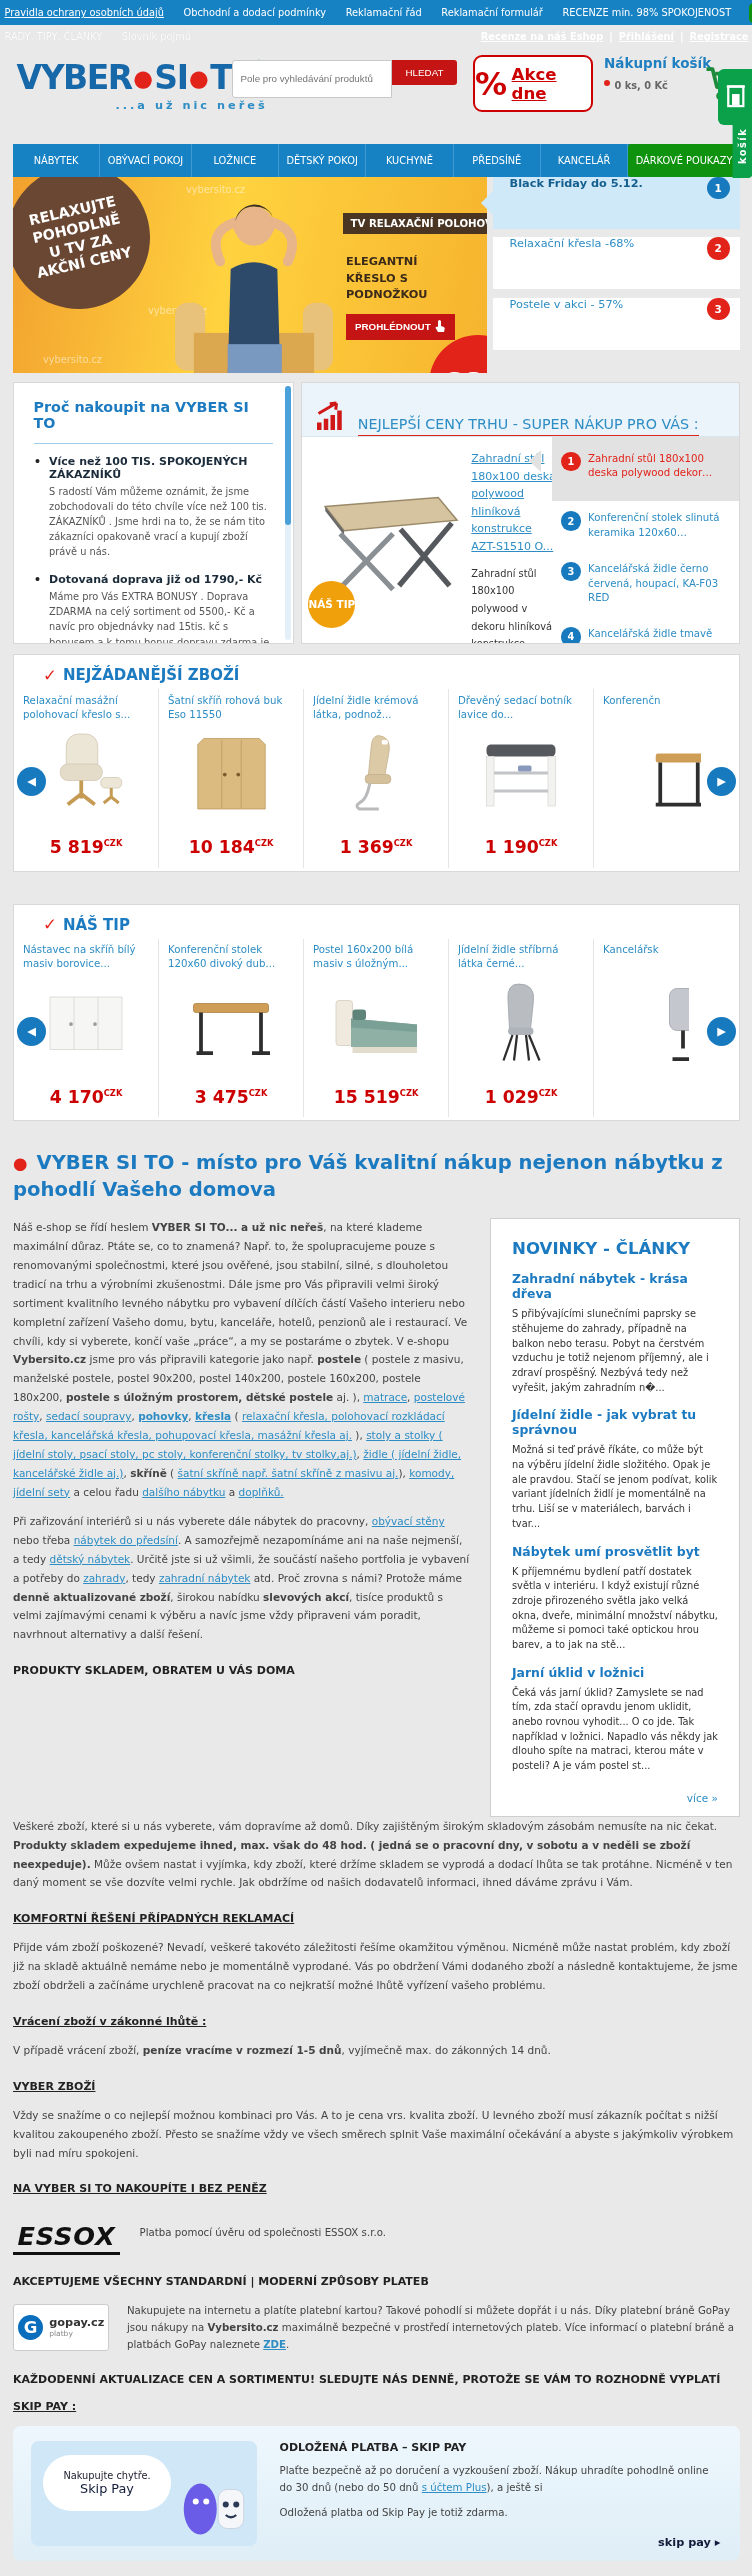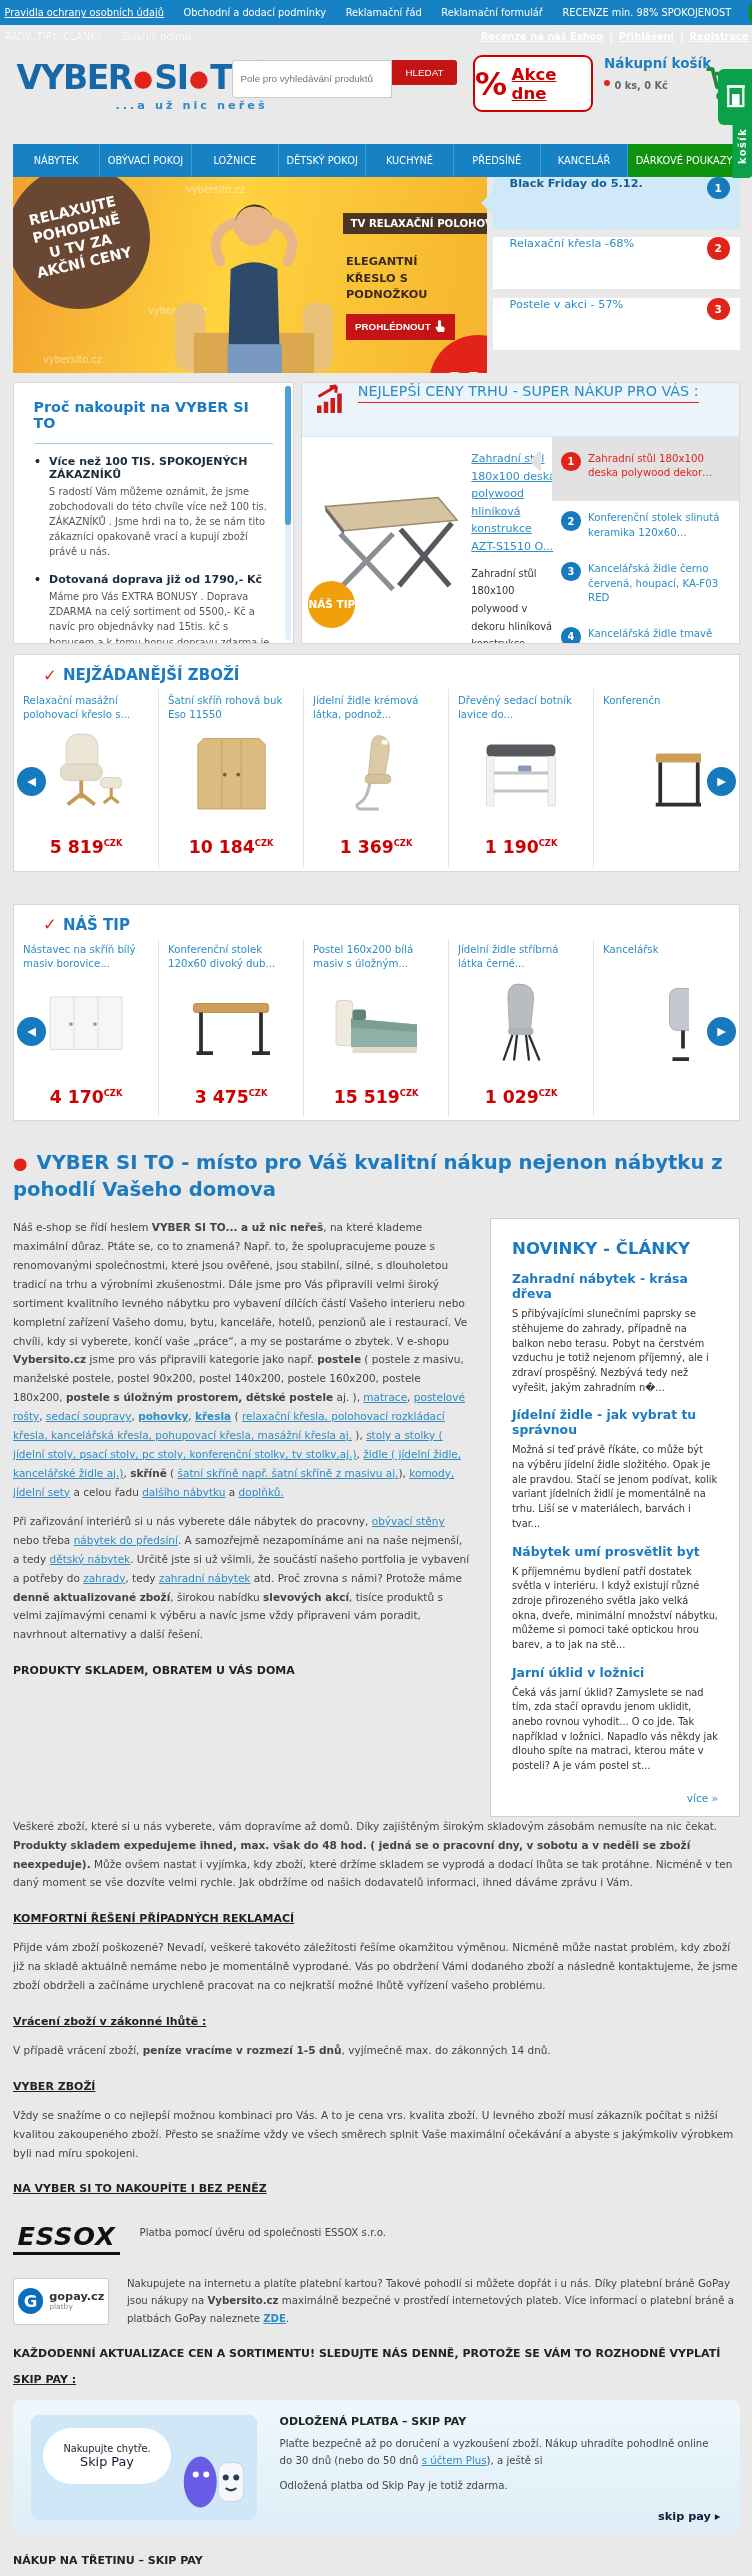--- a/index.html
+++ b/index.html
@@ -73,21 +73,21 @@
   .why-title{color:#1c7ac0;font-size:14.3px;font-weight:bold}
   .why-div{border-top:0.8px solid #9fcdea;margin:12px 0 10.5px}
   .why-b-title{font-size:11px;font-weight:bold;color:#1b2b3a;margin-bottom:3px}
   .why-b-text{font-size:9.8px;color:#555;line-height:1.55}
   .why-li{display:flex;gap:7.5px;margin-bottom:13.5px}
   .why-li .disc{color:#222;font-size:13.5px;line-height:1}
   .scrollbar{position:absolute;right:2.3px;top:3px;bottom:3px;width:5.3px;background:#e3f0fa;border-radius:3px}
   .scrollbar .thumb{position:absolute;top:0;left:0;right:0;height:55%;background:#4aa0d8;border-radius:3px;cursor:pointer}
 
   .best-box{width:439px;height:262px;position:relative;overflow:hidden}
-  .best-head{background:#eaf4fa;border-bottom:0.8px solid #d8e6ee;height:54px;display:flex;align-items:flex-start;gap:10.5px;padding:0 7.5px 0 12px}
+  .best-head{background:#eaf4fa;border-bottom:0.8px solid #d8e6ee;height:54px;display:flex;align-items:flex-end;gap:10.5px;padding:0 7.5px 0 12px}
   .best-title{color:#2d8dc4;font-size:14.3px;border-bottom:1.5px solid #e2231a;padding-bottom:3px;cursor:pointer}
   .best-body{display:flex;position:relative;height:208px}
   .best-imgcol{width:166px;position:relative;display:flex;align-items:center;justify-content:center}
   .nas-tip{position:absolute;left:6px;bottom:16.6px;width:47px;height:47px;border-radius:50%;background:#efa00b;color:#fff;font-weight:bold;font-size:10.5px;display:flex;flex-direction:column;align-items:center;justify-content:center;line-height:1.15}
   .best-mid{width:90px;padding:13.5px 0 0 3px}
   .best-link{color:#2d8dc4;font-size:11px;text-decoration:underline;line-height:1.6;cursor:pointer;display:block}
   .best-desc{font-size:9.8px;color:#333;margin-top:9px;line-height:1.8}
   .best-list{position:absolute;right:0;top:0;width:187px;height:100%;display:flex;flex-direction:column}
   .bl-item{display:flex;gap:7.5px;padding:10.5px 9px;align-items:flex-start;cursor:pointer;position:relative}
   .bl-item.first{background:#e2e2e2;padding-top:15px;padding-bottom:19.6px}
@@ -551,20 +551,21 @@
 
   <div class="subhead u">VYBER ZBOŽÍ</div>
   <p>Vždy se snažíme o co nejlepší možnou kombinaci pro Vás. A to je cena vrs. kvalita zboží. U levného zboží musí zákazník počítat s nižší kvalitou zakoupeného zboží. Přesto se snažíme vždy ve všech směrech splnit Vaše maximální očekávání a abyste s jakýmkoliv výrobkem byli nad míru spokojeni.</p>
 
   <div class="subhead u">NA VYBER SI TO NAKOUPÍTE I BEZ PENĚZ</div>
   <div class="essox-row">
     <div class="essox-logo">ESSOX</div>
     <div style="font-size:10.2px;color:#444">Platba pomocí úvěru od společnosti ESSOX s.r.o.</div>
   </div>
 
+  <div class="subhead">AKCEPTUJEME VŠECHNY STANDARDNÍ | MODERNÍ ZPŮSOBY PLATEB</div>
   <div class="gopay-row">
     <div class="gopay-logo">
       <span class="gp-g">G</span>
       <span class="gp-name"><span>gopay.cz</span><div class="gp-sub">platby</div></span>
     </div>
     <div class="gopay-text">Nakupujete na internetu a platíte platební kartou? Takové pohodlí si můžete dopřát i u nás. Díky platební bráně GoPay jsou nákupy na <b>Vybersito.cz</b> maximálně bezpečné v prostředí internetových plateb. Více informací o platební bráně a platbách GoPay naleznete <span class="lnk"><b>ZDE</b></span>.</div>
   </div>
 
   <div class="subhead">KAŽDODENNÍ AKTUALIZACE CEN A SORTIMENTU! SLEDUJTE NÁS DENNĚ, PROTOŽE SE VÁM TO ROZHODNĚ VYPLATÍ</div>
   <div class="subhead u" style="margin-top:10.5px">SKIP PAY :</div>

